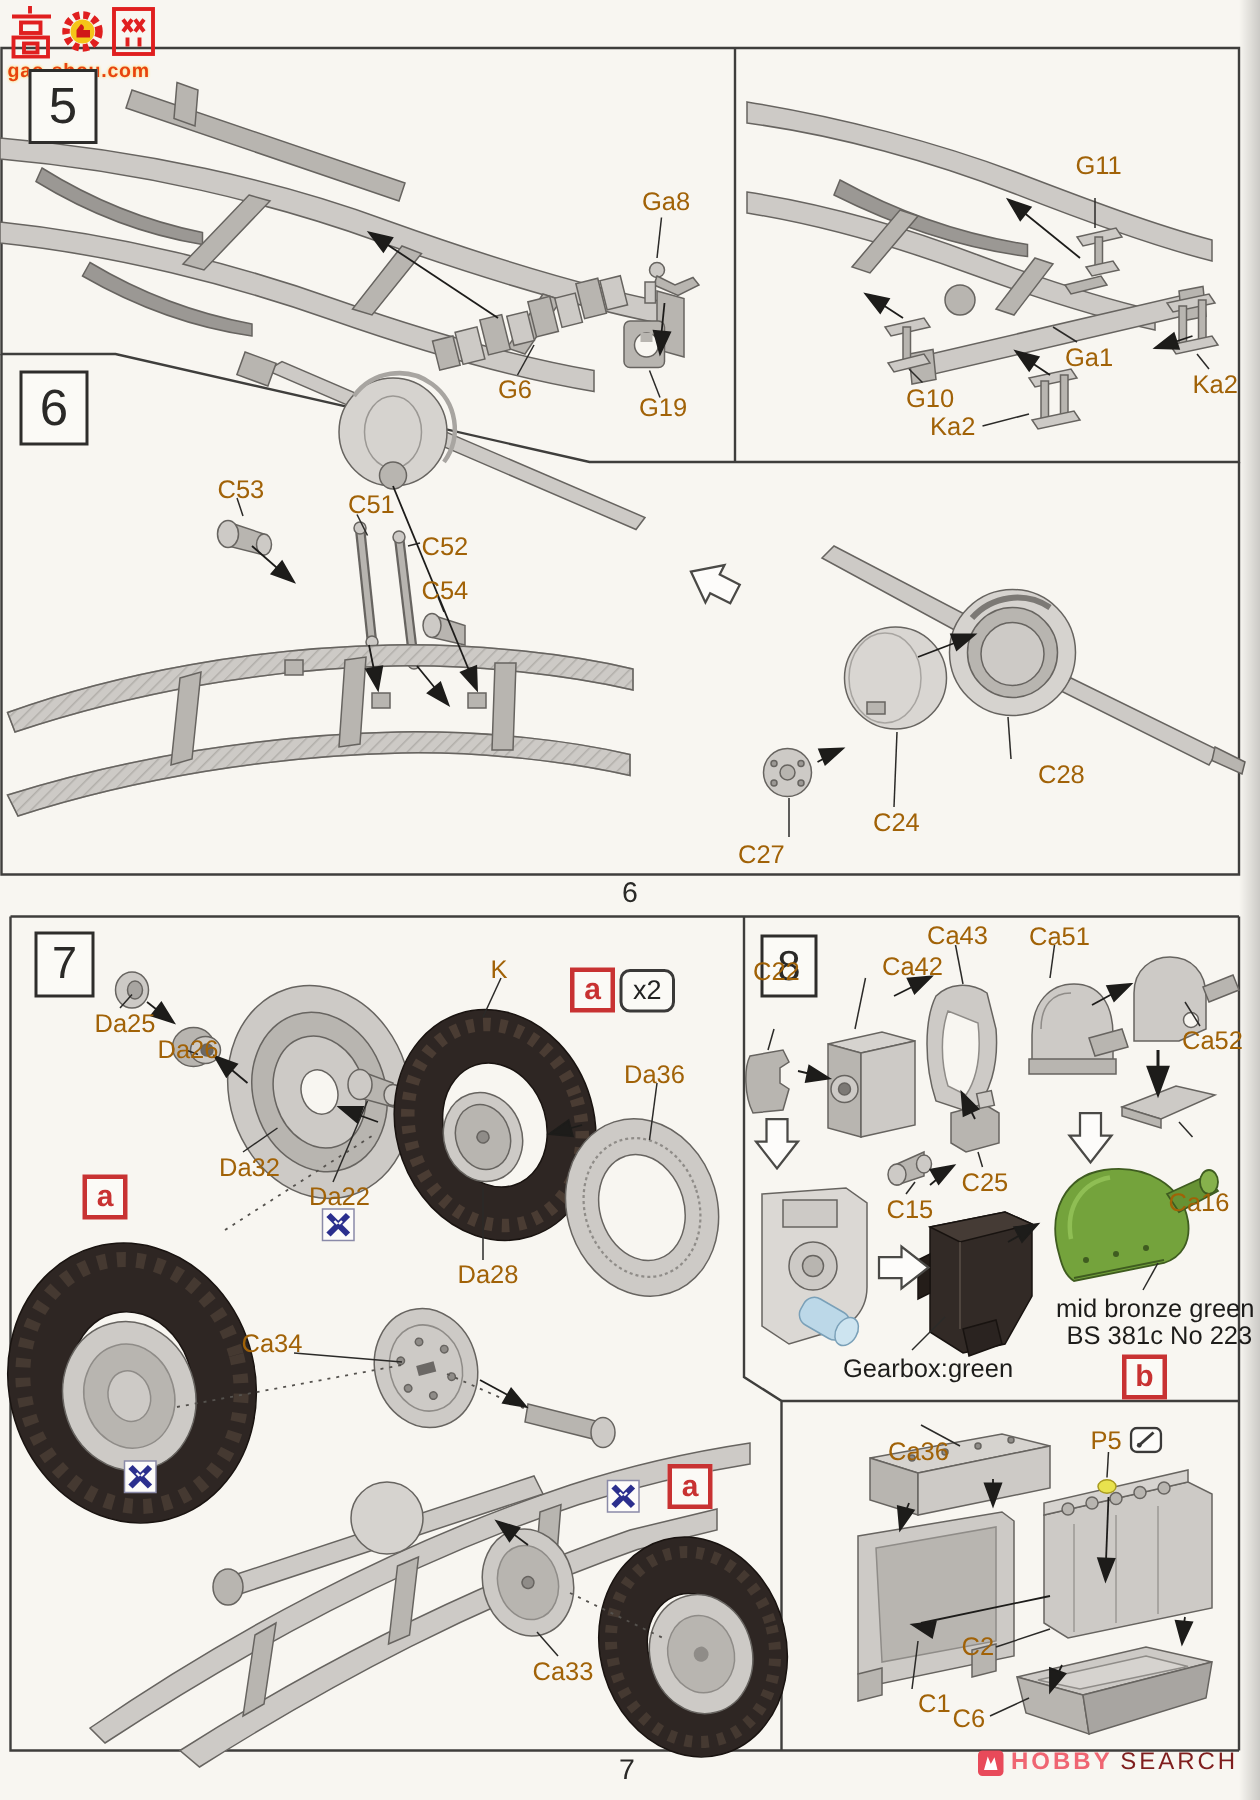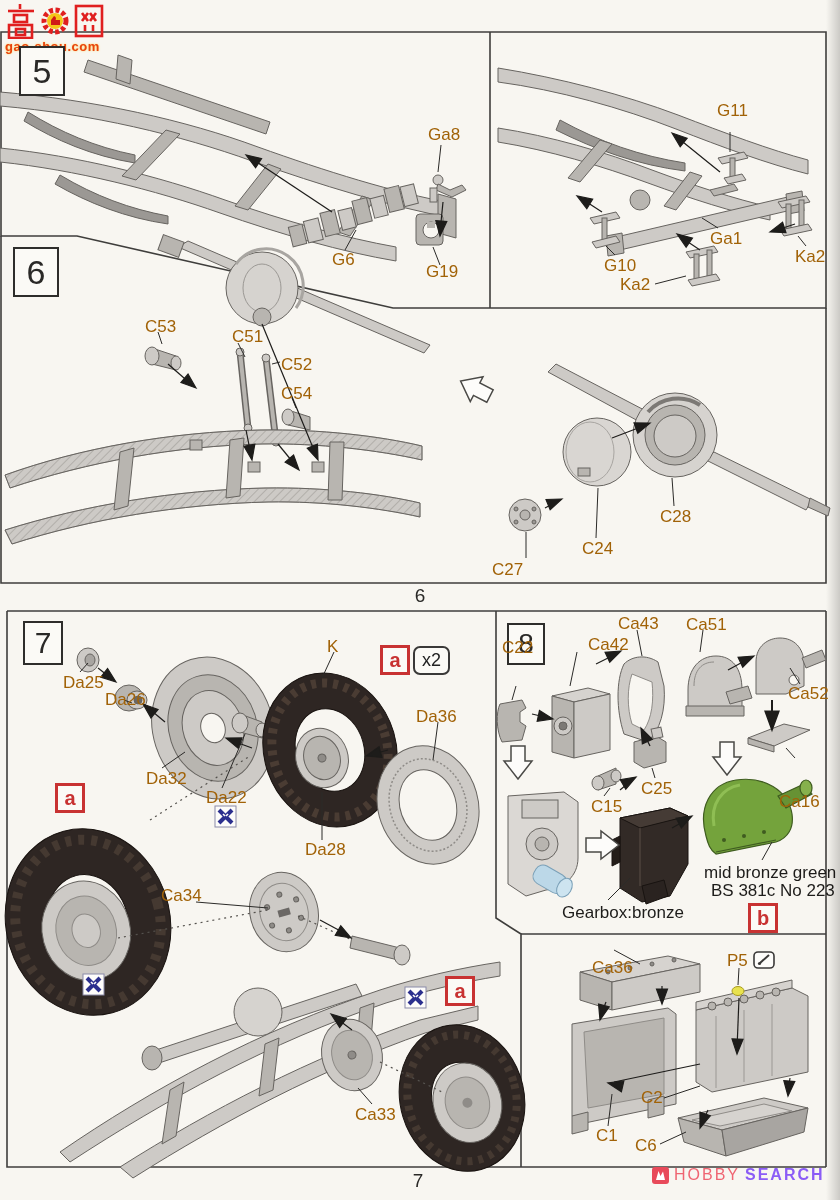--- a/index.html
+++ b/index.html
@@ -14,22 +14,22 @@
   .badge-a{position:absolute;border:3px solid #c83232;color:#c83232;background:#fbfaf6;
         font-weight:bold;font-size:20px;width:24px;height:24px;display:flex;
         align-items:center;justify-content:center;}
   .badge-x2{position:absolute;border:2px solid #3a3938;border-radius:7px;font-size:18px;
         color:#222;background:#fbfaf6;padding:2px 7px;}
   .icon-abs{position:absolute;}
   .wm{position:absolute;left:5px;top:3px;width:110px;}
   .wm-row{display:flex;align-items:center;gap:2px;}
   .wm-site{font-size:13px;font-weight:bold;color:#e8430e;text-shadow:0 0 2px #ffd34d;letter-spacing:.5px;}
   .brand{position:absolute;left:652px;top:1166px;display:flex;align-items:center;gap:5px;}
-  .brand-hobby{font-size:16px;font-weight:normal;color:#ef6572;letter-spacing:2px;}
-  .brand-search{font-size:16px;font-weight:bold;color:#8b5cf6;letter-spacing:2px;}
+  .brand-hobby{font-size:16px;font-weight:bold;color:#ef6572;letter-spacing:2px;}
+  .brand-search{font-size:16px;font-weight:normal;color:#7f1d1d;letter-spacing:2px;}
   .brand-ico{width:17px;height:17px;background:#e84a5a;border-radius:3px;display:flex;
         align-items:center;justify-content:center;}
   .note{position:absolute;font-size:17px;color:#1d1c1a;white-space:nowrap;}
 </style>
 </head>
 <body>
 
 <div class="page">
 
 <svg width="840" height="1200" viewBox="0 0 840 1200" style="position:absolute;left:0;top:0">
@@ -527,21 +527,21 @@
 <div class="lbl" style="left:717px;top:102px">G11</div>
 <div class="lbl" style="left:710px;top:230px">Ga1</div>
 <div class="lbl" style="left:795px;top:248px">Ka2</div>
 <div class="lbl" style="left:604px;top:257px">G10</div>
 <div class="lbl" style="left:620px;top:276px">Ka2</div>
 
 <div class="lbl" style="left:145px;top:318px">C53</div>
 <div class="lbl" style="left:232px;top:328px">C51</div>
 <div class="lbl" style="left:281px;top:356px">C52</div>
 <div class="lbl" style="left:281px;top:385px">C54</div>
-<div class="lbl" style="left:660px;top:508px">C28</div>
+<div class="lbl" style="left:692px;top:508px">C28</div>
 <div class="lbl" style="left:582px;top:540px">C24</div>
 <div class="lbl" style="left:492px;top:561px">C27</div>
 
 <div class="lbl" style="left:63px;top:674px">Da25</div>
 <div class="lbl" style="left:105px;top:691px">Da26</div>
 <div class="lbl" style="left:146px;top:770px">Da32</div>
 <div class="lbl" style="left:327px;top:638px">K</div>
 <div class="lbl" style="left:416px;top:708px">Da36</div>
 <div class="lbl" style="left:305px;top:841px">Da28</div>
 <div class="lbl" style="left:206px;top:789px">Da22</div>
@@ -550,28 +550,28 @@
 
 <div class="lbl" style="left:502px;top:639px">C22</div>
 <div class="lbl" style="left:588px;top:636px">Ca42</div>
 <div class="lbl" style="left:618px;top:615px">Ca43</div>
 <div class="lbl" style="left:686px;top:616px">Ca51</div>
 <div class="lbl" style="left:788px;top:685px">Ca52</div>
 <div class="lbl" style="left:779px;top:793px">Ca16</div>
 <div class="lbl" style="left:591px;top:798px">C15</div>
 <div class="lbl" style="left:641px;top:780px">C25</div>
 
-<div class="note" style="left:562px;top:903px">Gearbox:bronze</div>
+<div class="note" style="left:562px;top:903px">Gearbox:green</div>
 <div class="note" style="left:704px;top:863px">mid bronze green</div>
 <div class="note" style="left:711px;top:881px">BS 381c No 223</div>
 
 <div class="lbl" style="left:592px;top:959px">Ca36</div>
 <div class="lbl" style="left:727px;top:952px">P5</div>
 <div class="lbl" style="left:641px;top:1089px">C2</div>
-<div class="lbl" style="left:596px;top:1127px">C1</div>
+<div class="lbl" style="left:612px;top:1127px">C1</div>
 <div class="lbl" style="left:635px;top:1137px">C6</div>
 
 <div class="badge-a" style="left:380px;top:645px">a</div>
 <div class="badge-x2" style="left:413px;top:646px">x2</div>
 <div class="badge-a" style="left:55px;top:783px">a</div>
 <div class="badge-a" style="left:445px;top:976px">a</div>
 <div class="badge-a" style="left:748px;top:903px">b</div>
 
 <div class="icon-abs" style="left:214px;top:805px">
   <svg width="23" height="23">

